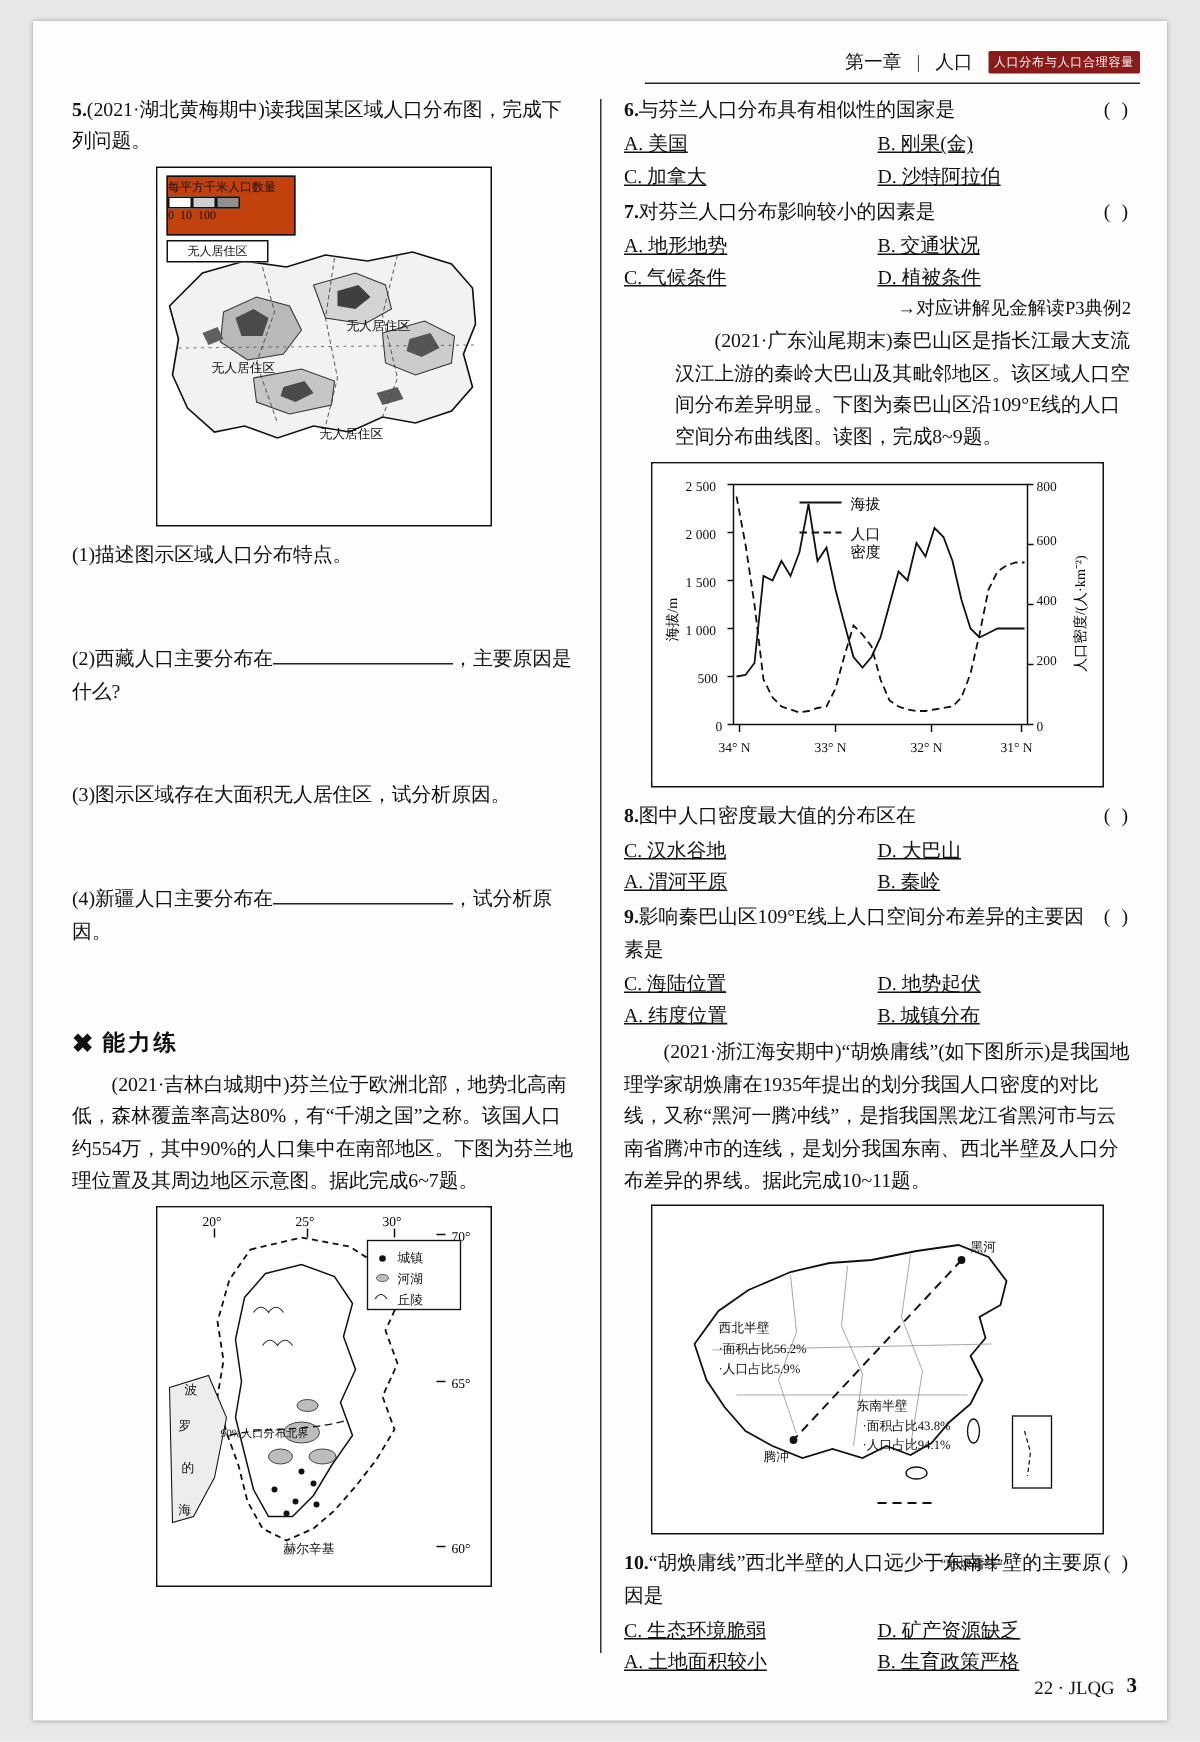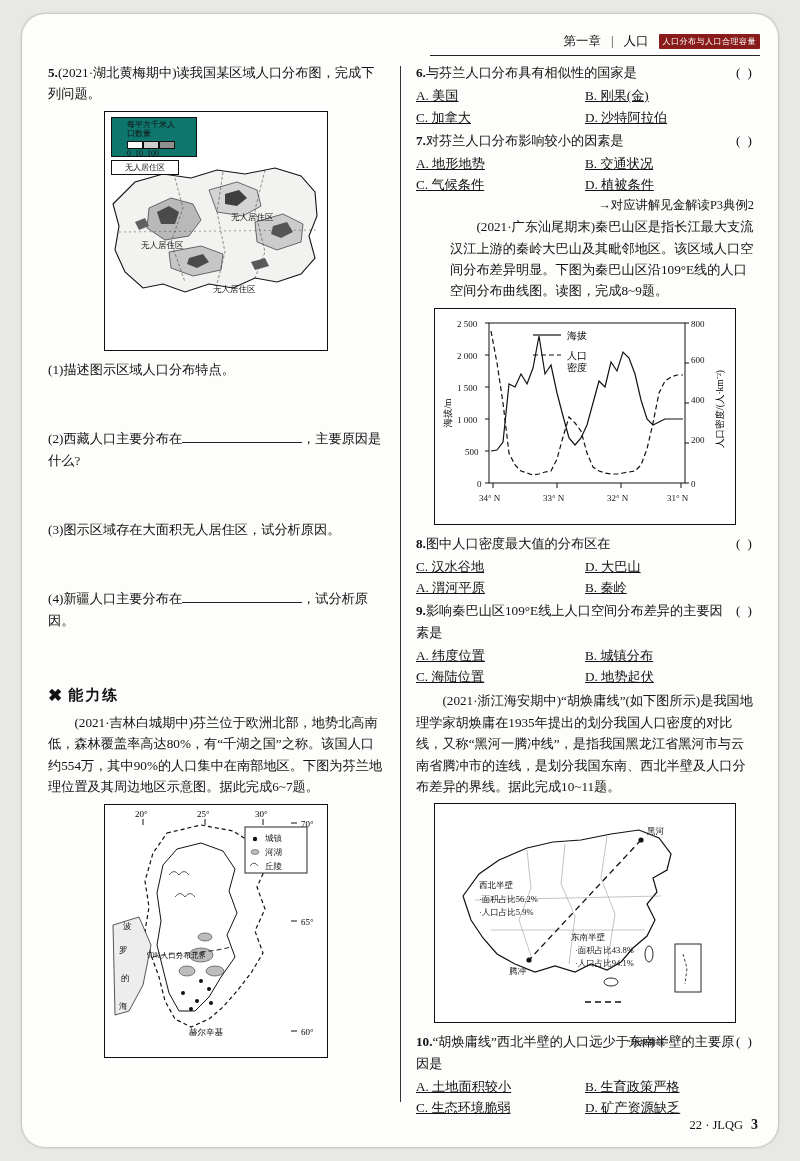--- a/index.html
+++ b/index.html
@@ -7,21 +7,20 @@
     width:800px;height:1161px;
     background:#e8e8e6;
     font-family:"Liberation Serif","DejaVu Serif",serif;
     color:#111;
     overflow:hidden;
   }
   .page{
     position:absolute;left:22px;top:14px;width:756px;height:1133px;
     background:#fdfdfb;
     box-shadow:0 0 3px rgba(0,0,0,.35);
-    border-radius:23px;
   }
   .header{
     position:absolute;top:16px;right:18px;width:330px;height:22px;
     display:flex;align-items:center;justify-content:flex-end;gap:10px;
     font-size:12.5px;
   }
   .header .hline{
     position:absolute;left:0;right:0;bottom:-4px;height:1px;background:#222;
   }
   .header .sep{color:#333;}
@@ -48,21 +47,21 @@
   }
   .ansgap{height:46px;}
   .ansgap.sm{height:34px;}
   .fig{
     border:1px solid #111;background:#fff;position:relative;margin:6px auto 8px auto;
   }
   
   #fig1{width:222px;height:238px;left:0;}
   .legendbox{
     position:absolute;left:6px;top:5px;width:86px;height:40px;border:1px solid #111;
-    background:#0f766e;font-size:8px;line-height:1.2;padding:2px 15px;box-sizing:border-box;
+    background:#c2410c;font-size:8px;line-height:1.2;padding:2px 0;box-sizing:border-box;
   }
   .legend-scale{display:flex;align-items:center;margin-top:2px;}
   .sc{width:14px;height:6px;border:1px solid #111;}
   .sc.a{background:#fff;}
   .sc.b{background:#cfcfcf;}
   .sc.c{background:#8f8f8f;}
   .legendbox2{
     position:absolute;left:6px;top:48px;width:66px;height:13px;border:1px solid #111;
     background:#fff;font-size:8px;line-height:13px;text-align:center;
   }
@@ -351,26 +350,26 @@
       <div class="opts">
         <span class="opt">A. 渭河平原</span>
         <span class="opt">B. 秦岭</span>
       </div>
 
       <div class="q" style="margin-top:2px;">
         <span class="paren">(    )</span>
         <span class="qnum">9.</span><span>影响秦巴山区109°E线上人口空间分布差异的主要因素是</span>
       </div>
       <div class="opts">
+        <span class="opt">C. 海陆位置</span>
+        <span class="opt">D. 地势起伏</span>
+      </div>
+      <div class="opts">
         <span class="opt">A. 纬度位置</span>
         <span class="opt">B. 城镇分布</span>
-      </div>
-      <div class="opts">
-        <span class="opt">C. 海陆位置</span>
-        <span class="opt">D. 地势起伏</span>
       </div>
 
       <div class="q indent" style="margin-top:3px;">(2021·浙江海安期中)“胡焕庸线”(如下图所示)是我国地理学家胡焕庸在1935年提出的划分我国人口密度的对比线，又称“黑河一腾冲线”，是指我国黑龙江省黑河市与云南省腾冲市的连线，是划分我国东南、西北半壁及人口分布差异的界线。据此完成10~11题。</div>
 
       <div class="fig" id="fig4">
         <svg width="298" height="216" viewBox="0 0 298 216">
           <rect x="0" y="0" width="298" height="216" fill="#fff"></rect>
 
           <path d="M28,92 L44,70 L64,56 L92,44 L118,38 L146,36 L176,30 L204,26 L224,34
                    L236,50 L232,66 L218,74 L222,88 L212,100 L220,116 L212,132 L198,144
@@ -407,26 +406,26 @@
         <div class="maplabel" style="left:140px;top:141px;">·面积占比43.8%</div>
         <div class="maplabel" style="left:140px;top:154px;">·人口占比94.1%</div>
         <div class="maplabel" style="left:192px;top:190px;margin-top:43px;">“胡焕庸线”</div>
       </div>
 
       <div class="q">
         <span class="paren">(    )</span>
         <span class="qnum">10.</span><span>“胡焕庸线”西北半壁的人口远少于东南半壁的主要原因是</span>
       </div>
       <div class="opts">
+        <span class="opt">C. 生态环境脆弱</span>
+        <span class="opt">D. 矿产资源缺乏</span>
+      </div>
+      <div class="opts">
         <span class="opt">A. 土地面积较小</span>
         <span class="opt">B. 生育政策严格</span>
-      </div>
-      <div class="opts">
-        <span class="opt">C. 生态环境脆弱</span>
-        <span class="opt">D. 矿产资源缺乏</span>
       </div>
 
     </div>
   </div>
 
   <div class="footer">
     <span>22 · JLQG</span>
     <span class="pg">3</span>
   </div>
 

